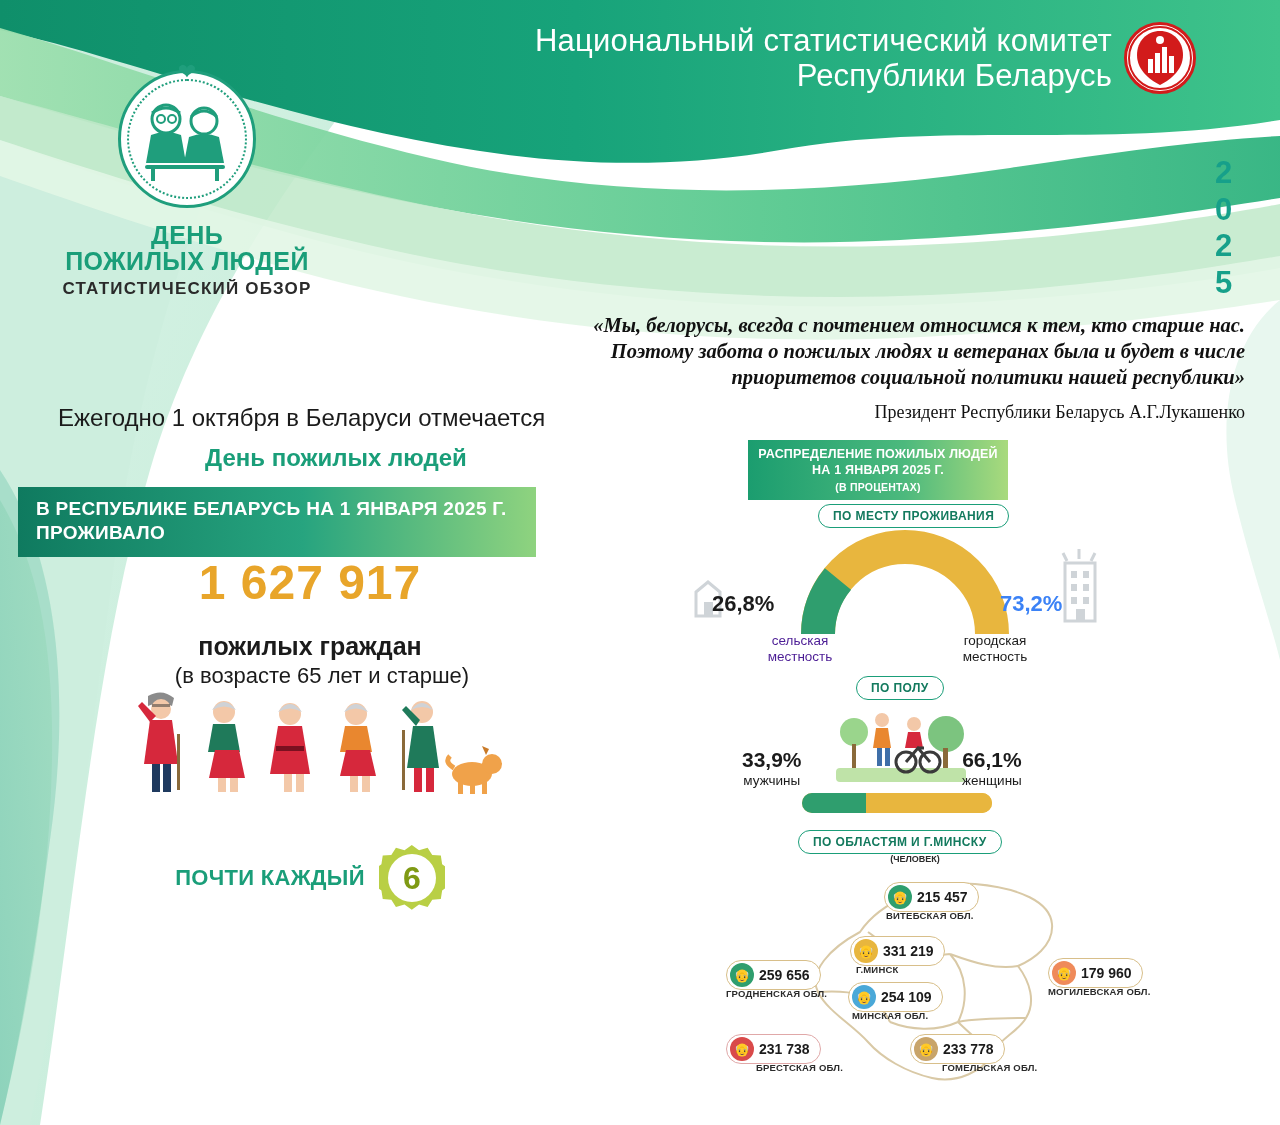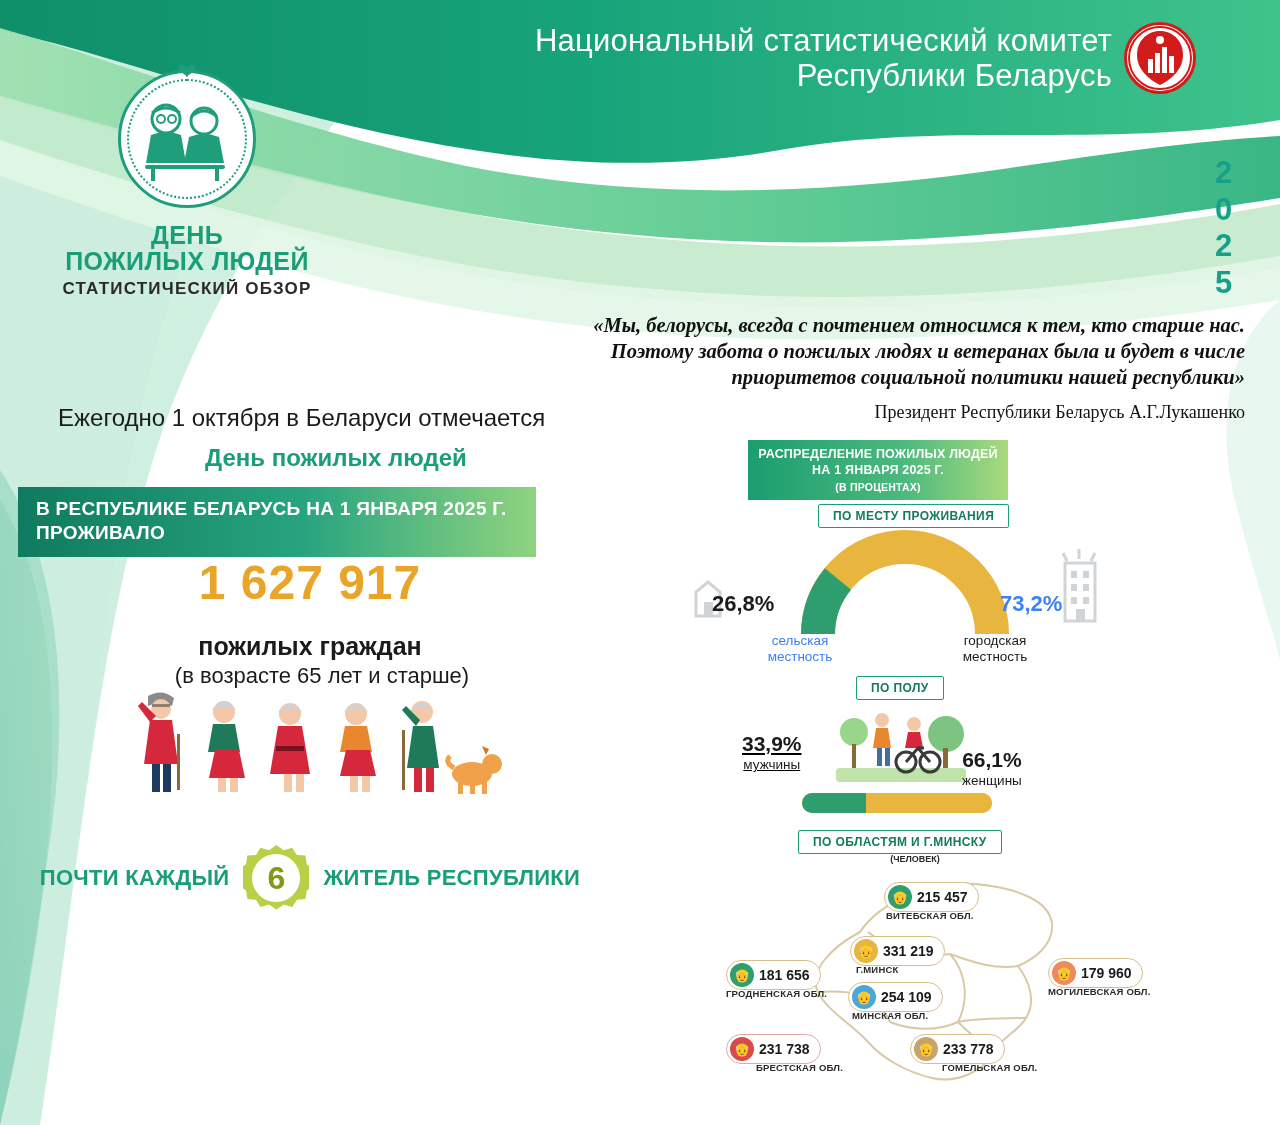--- a/index.html
+++ b/index.html
@@ -267,21 +267,21 @@
   .dist-title .pct {
     display: block;
     font-size: 10.5px;
     font-weight: 700;
     margin-top: 3px;
   }
 
   .pill {
     position: absolute;
     border: 1.5px solid #1a9e79;
-    border-radius: 2px;
+    border-radius: 12px;
     background: #ffffff;
     color: #137a5e;
     font-size: 12px;
     font-weight: 700;
     letter-spacing: 0.4px;
     padding: 4px 14px;
     text-align: center;
     white-space: nowrap;
   }
 
@@ -290,31 +290,31 @@
   .pct-left {
     position: absolute; left: 712px; top: 591px;
     font-size: 22px; font-weight: 700; color: #1b1b1b;
   }
   .pct-right {
     position: absolute; left: 1000px; top: 591px;
     font-size: 22px; font-weight: 700; color: #3b82f6;
   }
   .lbl-rural {
     position: absolute; left: 735px; top: 633px; width: 130px;
-    text-align: center; font-size: 13.5px; color: #3b82f6; line-height: 1.22;
+    text-align: center; font-size: 13.5px; color: #4c1d95; line-height: 1.22;
     white-space: pre-line;
   }
   .lbl-urban {
     position: absolute; left: 930px; top: 633px; width: 130px;
     text-align: center; font-size: 13.5px; color: #1b1b1b; line-height: 1.22;
     white-space: pre-line;
   }
 
   
-  .g-left { position: absolute; left: 742px; top: 732px; text-align: center; text-decoration: underline; }
+  .g-left { position: absolute; left: 742px; top: 748px; text-align: center; }
   .g-right { position: absolute; left: 962px; top: 748px; text-align: center; }
   .g-pct { font-size: 21px; font-weight: 700; color: #1b1b1b; }
   .g-lab { font-size: 13.5px; color: #1b1b1b; margin-top: 1px; }
   .gender-bar {
     position: absolute; left: 802px; top: 793px; width: 190px; height: 20px;
     border-radius: 10px; overflow: hidden; background: #e8b63e; display: flex;
   }
   .gender-bar .m { background: #2f9e6e; height: 100%; }
   .gender-bar .w { background: #e8b63e; height: 100%; }
 
@@ -519,21 +519,20 @@
       </g>
     </svg>
   </div>
 
   <div class="almost-line">
     <span class="almost-text">ПОЧТИ КАЖДЫЙ</span>
     <span class="badge6">
       <span class="star"></span>
       <span class="inner">6</span>
     </span>
-    <span class="almost-text">ЖИТЕЛЬ РЕСПУБЛИКИ</span>
   </div>
 
   <div class="dist-title">
     <span style="white-space:pre-line;">РАСПРЕДЕЛЕНИЕ ПОЖИЛЫХ ЛЮДЕЙ
 НА 1 ЯНВАРЯ 2025 Г.</span>
     <span class="pct">(В ПРОЦЕНТАХ)</span>
   </div>
 
   <div class="pill" style="left:818px; top:504px;">ПО МЕСТУ ПРОЖИВАНИЯ</div>
 
@@ -628,21 +627,21 @@
   <div class="region-cap" style="left:886px; top:910px;">ВИТЕБСКАЯ ОБЛ.</div>
 
   <div class="region" style="left:850px; top:936px;">
     <span class="av" style="background:#e8b63e;">👴</span>
     <span class="num">331 219</span>
   </div>
   <div class="region-cap" style="left:856px; top:964px;">Г.МИНСК</div>
 
   <div class="region" style="left:726px; top:960px;">
     <span class="av" style="background:#2f9e6e;">👴</span>
-    <span class="num">181 656</span>
+    <span class="num">259 656</span>
   </div>
   <div class="region-cap" style="left:726px; top:988px;">ГРОДНЕНСКАЯ ОБЛ.</div>
 
   <div class="region" style="left:1048px; top:958px;">
     <span class="av" style="background:#ef8a5a;">👴</span>
     <span class="num">179 960</span>
   </div>
   <div class="region-cap" style="left:1048px; top:986px;">МОГИЛЕВСКАЯ ОБЛ.</div>
 
   <div class="region" style="left:848px; top:982px;">

